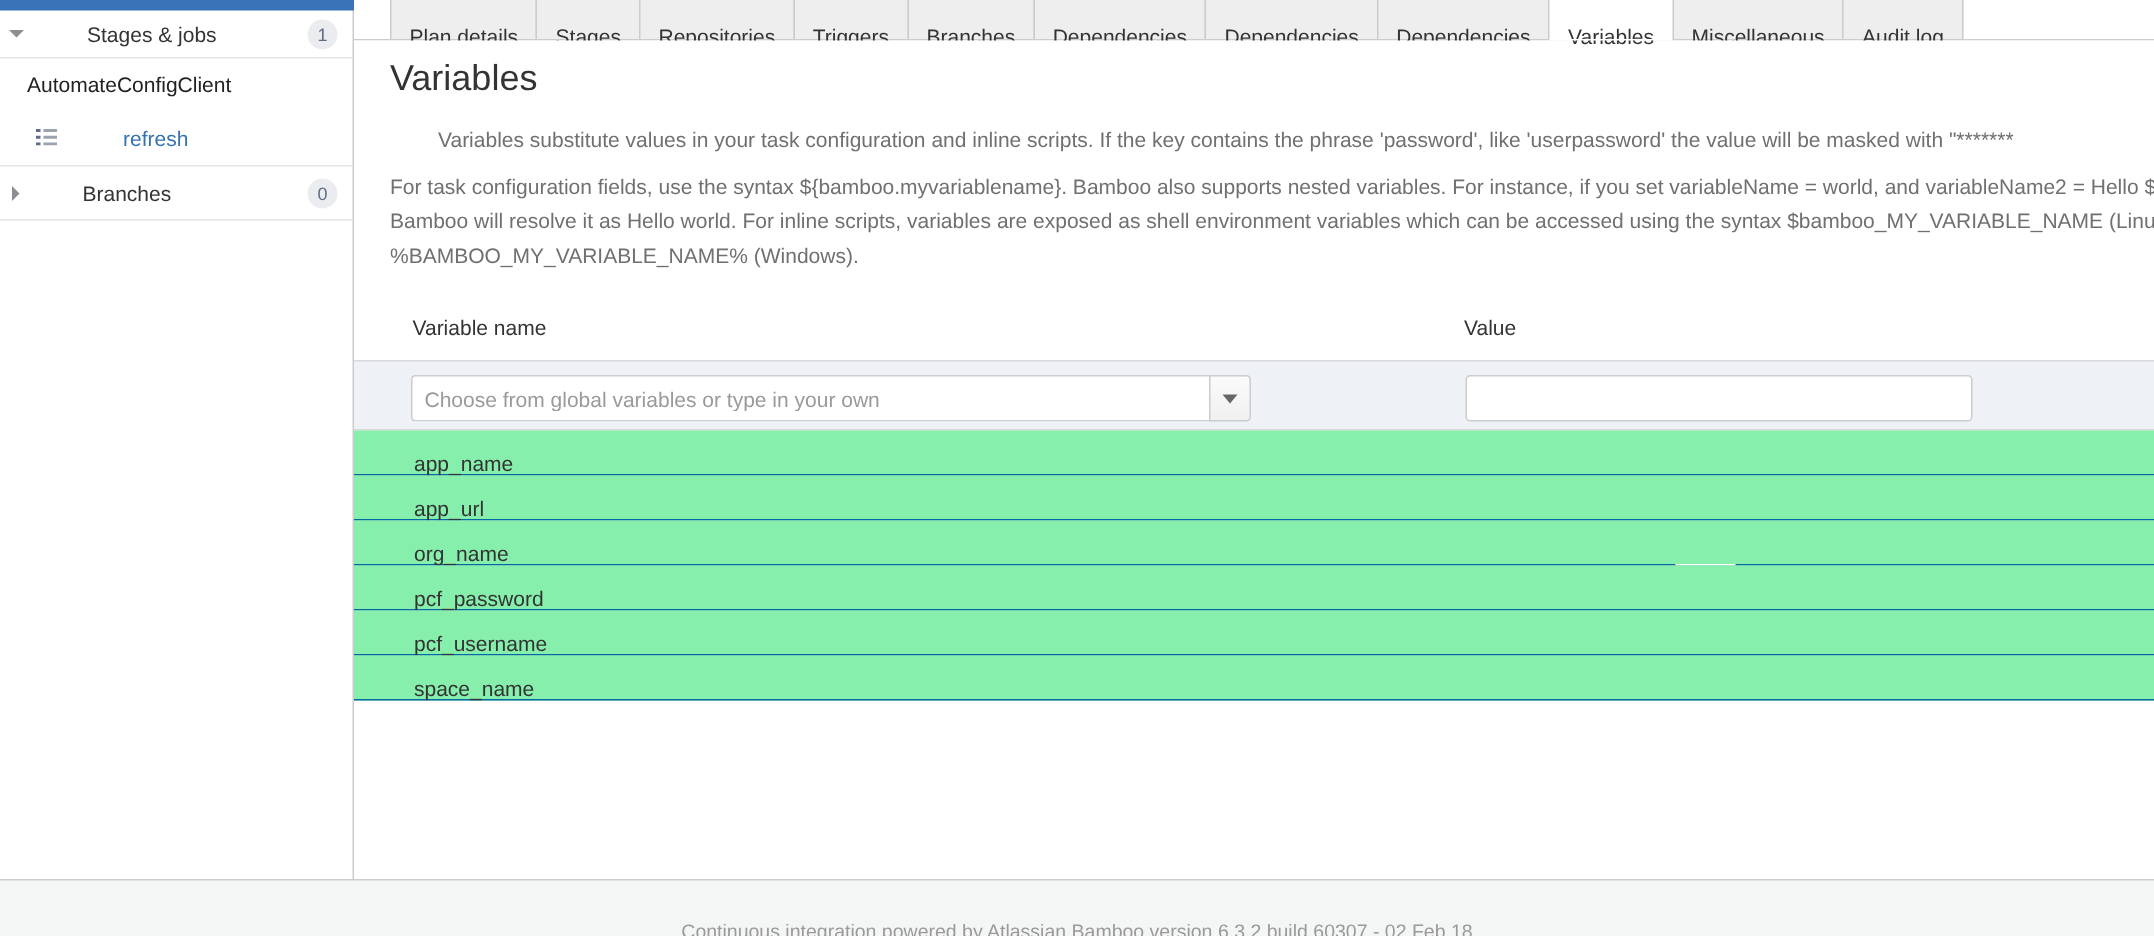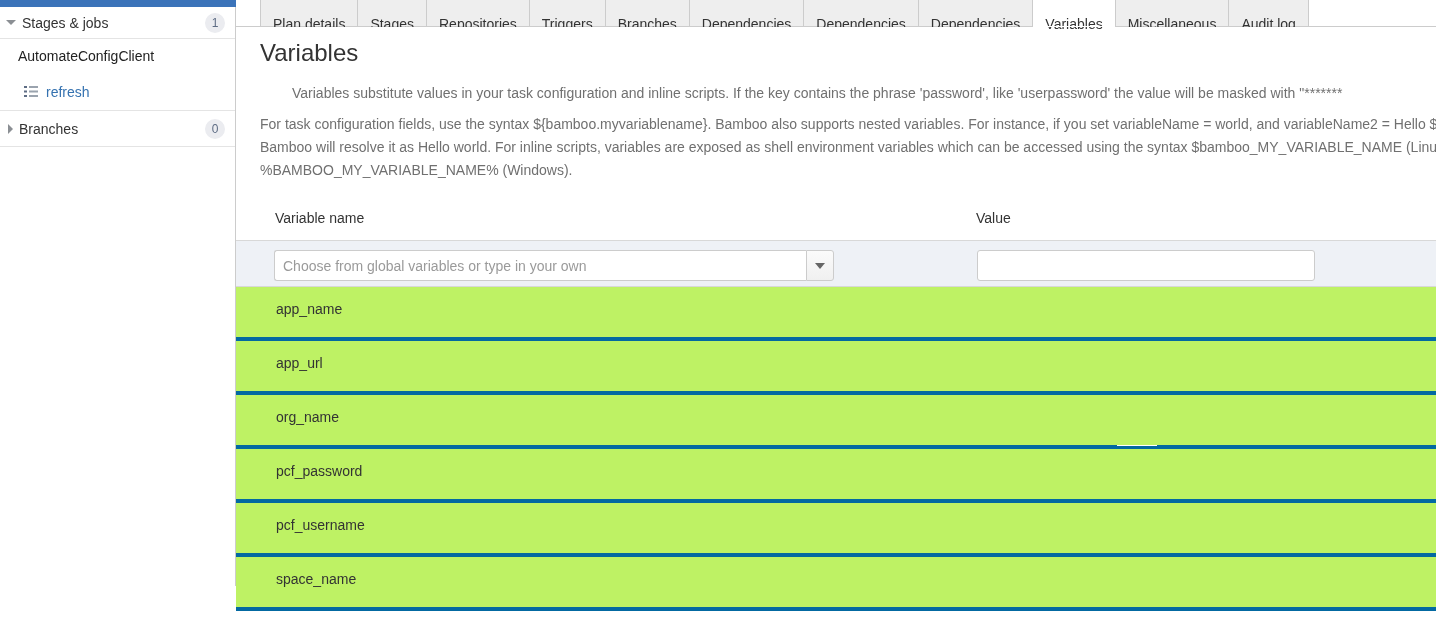--- a/index.html
+++ b/index.html
@@ -32,20 +32,21 @@
     width: 236px; height: 7px;
     background: #3b73b9;
   }
   .side-row {
     position: absolute;
     left: 0;
     width: 235px;
     display: flex;
     align-items: center;
     border-bottom: 1px solid #e4e4e4;
+    gap: 36px;
   }
   #side-stages { top: 7px; height: 32px; padding: 0 10px 0 6px; }
   #side-plan   { top: 39px; height: 34px; padding: 0 10px 0 18px; border-bottom: none; }
   #side-refresh{ top: 73px; height: 38px; padding: 0 10px 0 24px; border-bottom: 1px solid #e4e4e4;}
   #side-branches { top: 111px; height: 36px; padding: 0 10px 0 6px; }
 
   .caret-down {
     width: 0; height: 0;
     border-left: 5px solid transparent;
     border-right: 5px solid transparent;
@@ -233,24 +234,24 @@
     outline: none;
   }
 
   #rows {
     position: absolute;
     left: 236px; top: 287px;
     width: 1200px;
   }
   .var-row {
     position: relative;
-    height: 54px;
+    height: 30px;
     width: 1200px;
-    border-bottom: 4px solid #0369a1;
-    background: #bef264;
+    border-bottom: 1px solid #0369a1;
+    background: #86efac;
   }
   .var-name {
     position: absolute;
     left: 40px; top: 14px;
     font-size: 14px;
     color: #333333;
     white-space: nowrap;
   }
   .row-gap {
     position: absolute;
@@ -372,14 +373,17 @@
       <div class="var-row">
         <div class="var-name">pcf_username</div>
         <div class="var-name" style="left: 741px;"></div>
       </div>
       <div class="var-row">
         <div class="var-name">space_name</div>
         <div class="var-name" style="left: 741px;"></div>
       </div>
     </div>
 
+  <div id="footer">
+    <div id="footer-text">Continuous integration powered by Atlassian Bamboo version 6.3.2 build 60307 - 02 Feb 18</div>
+  </div>
 
 </div>
 
 </body></html>

